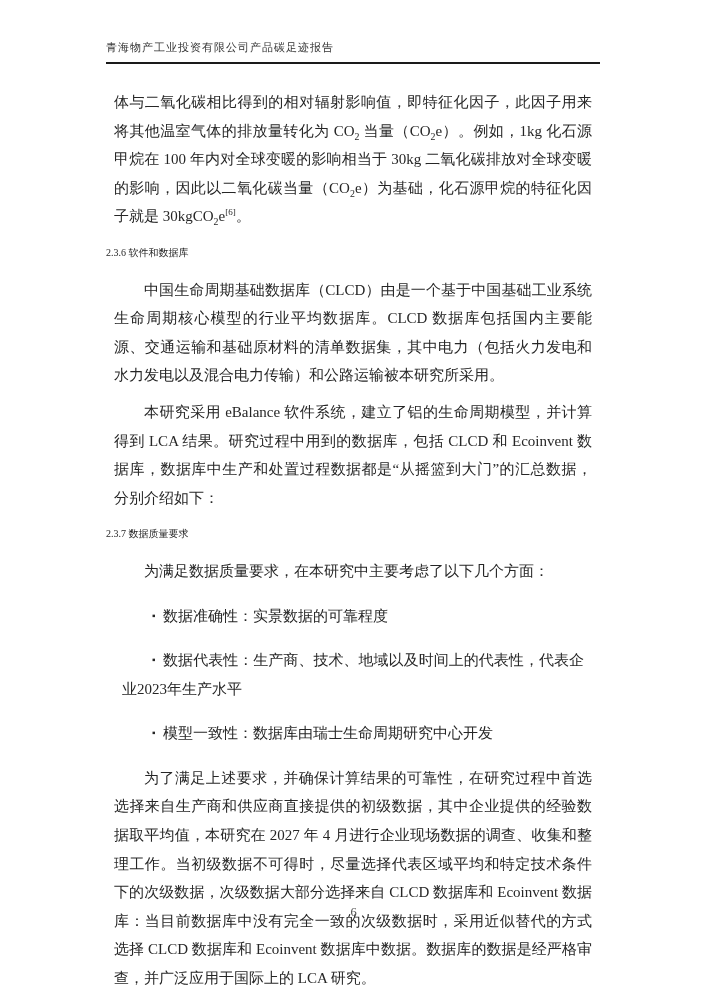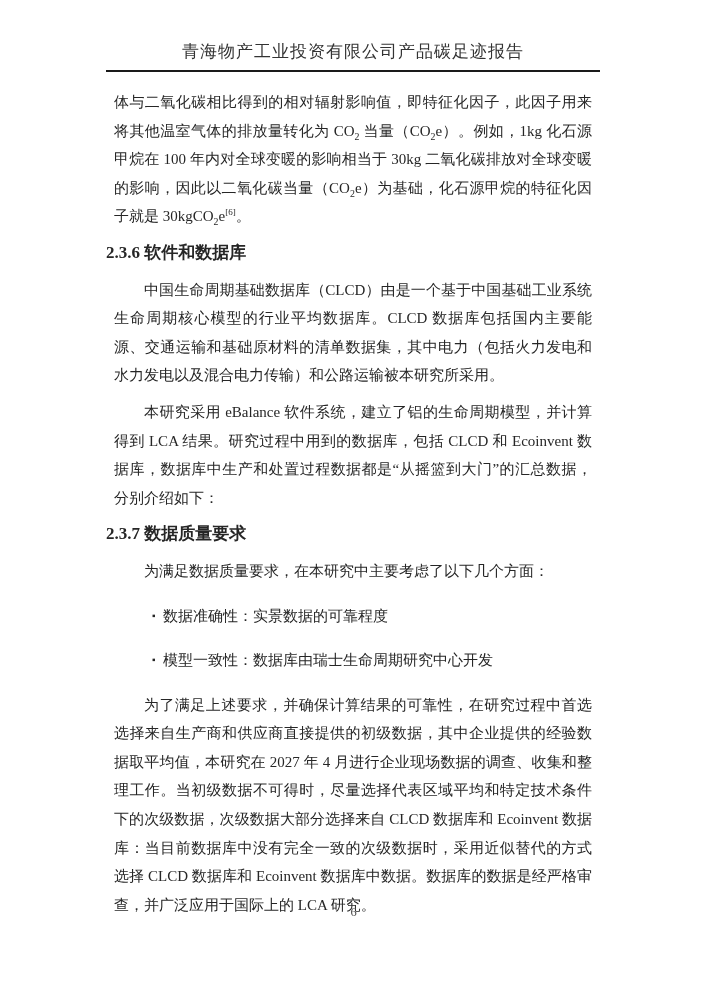--- a/index.html
+++ b/index.html
@@ -14,22 +14,22 @@
     background: #ffffff;
     font-family: "Liberation Serif", "DejaVu Serif", serif;
     color: #262626;
     overflow: hidden;
   }
   .header {
     position: absolute;
     top: 40px;
     left: 106px;
     width: 494px;
-    text-align: center;
-    font-size: 17px;
+    text-align: left;
+    font-size: 11px;
     letter-spacing: 1px;
     color: #333333;
     padding-bottom: 7px;
     border-bottom: 2px solid #1a1a1a;
   }
   .content {
     position: absolute;
     top: 80px;
     left: 106px;
     width: 494px;
@@ -38,22 +38,22 @@
     text-align: justify;
   }
   .para {
     margin: 8px;
   }
   .indent {
     text-indent: 2em;
   }
   .heading {
     margin: 0;
-    font-size: 17px;
-    font-weight: bold;
+    font-size: 10px;
+    font-weight: normal;
     line-height: 28.6px;
     text-align: left;
   }
   sub {
     font-size: 0.66em;
     line-height: 0;
   }
   sup {
     font-size: 0.6em;
     line-height: 0;
@@ -98,20 +98,21 @@
 
     <p class="para indent">本研究采用 eBalance 软件系统，建立了铝的生命周期模型，并计算得到 LCA 结果。研究过程中用到的数据库，包括 CLCD 和 Ecoinvent 数据库，数据库中生产和处置过程数据都是“从摇篮到大门”的汇总数据，分别介绍如下：</p>
 
 
     <h3 class="heading">2.3.7 数据质量要求</h3>
 
     <p class="para indent">为满足数据质量要求，在本研究中主要考虑了以下几个方面：</p>
 
     <p class="bullet-para"><span class="bullet-marker">▪</span><span>数据准确性：实景数据的可靠程度</span></p>
 
+    <p class="bullet-para"><span class="bullet-marker">▪</span><span>数据代表性：生产商、技术、地域以及时间上的代表性，代表企业2023年生产水平</span></p>
 
     <p class="bullet-para"><span class="bullet-marker">▪</span><span>模型一致性：数据库由瑞士生命周期研究中心开发</span></p>
 
     <p class="para indent">为了满足上述要求，并确保计算结果的可靠性，在研究过程中首选选择来自生产商和供应商直接提供的初级数据，其中企业提供的经验数据取平均值，本研究在 2027 年 4 月进行企业现场数据的调查、收集和整理工作。当初级数据不可得时，尽量选择代表区域平均和特定技术条件下的次级数据，次级数据大部分选择来自 CLCD 数据库和 Ecoinvent 数据库：当目前数据库中没有完全一致的次级数据时，采用近似替代的方式选择 CLCD 数据库和 Ecoinvent 数据库中数据。数据库的数据是经严格审查，并广泛应用于国际上的 LCA 研究。</p>
 
   </div>
 
   <div class="footer">
     <span>6</span>
   </div>

